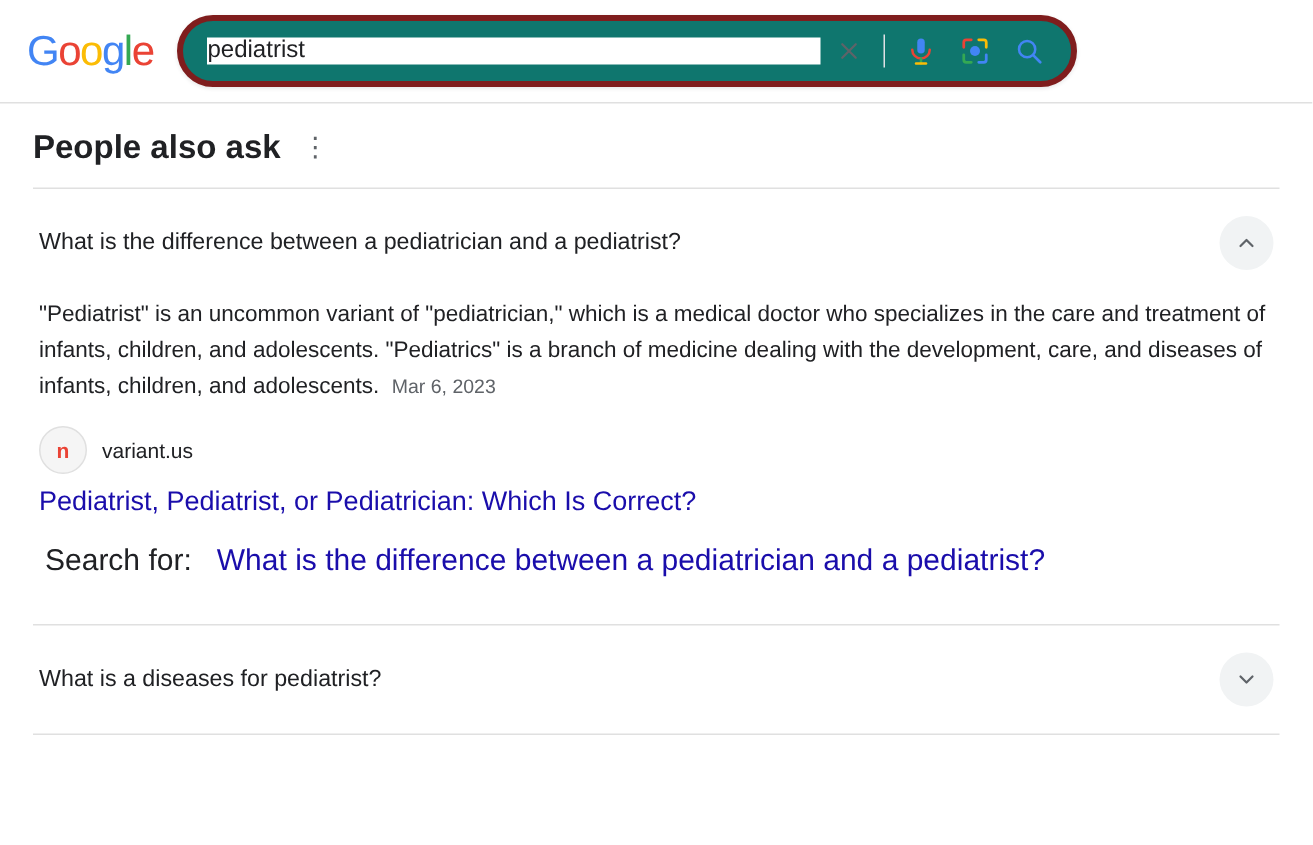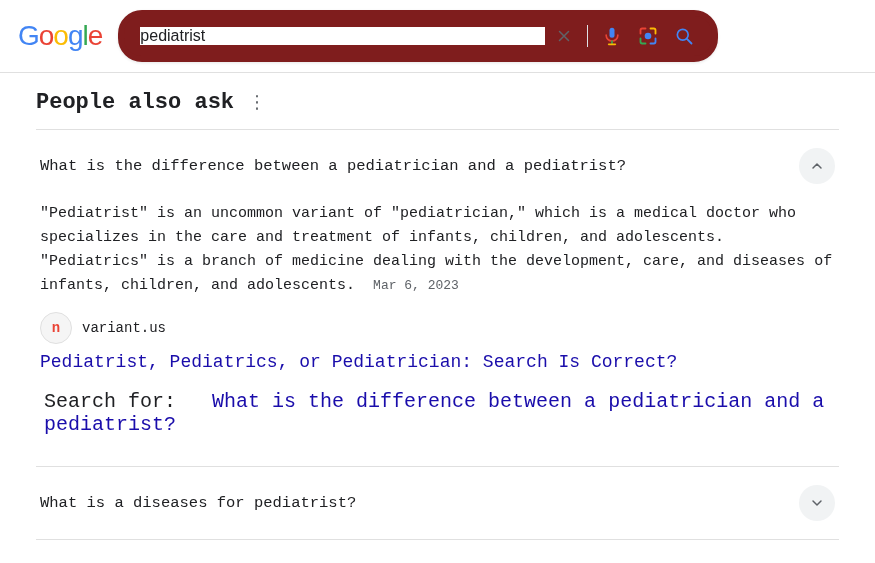--- a/index.html
+++ b/index.html
@@ -30,27 +30,27 @@
     .logo-g { color: #4285F4; }
     .logo-o1 { color: #EA4335; }
     .logo-o2 { color: #FBBC05; }
     .logo-g2 { color: #4285F4; }
     .logo-l { color: #34A853; }
     .logo-e { color: #EA4335; }
 
     .search-bar {
       display: flex;
       align-items: center;
-      border: 6px solid #7f1d1d;
+      border: 4px solid #7f1d1d;
       border-radius: 24px;
       padding: 8px 16px;
       flex: 1;
       max-width: 600px;
       gap: 8px;
-      background: #7f1d1d;
+      background: #0f766e;
       box-shadow: 0 1px 3px rgba(0,0,0,0.1);
     }
     .search-input {
       border: none;
       outline: none;
       font-size: 16px;
       flex: 1;
       color: #202124;
     }
     .search-icons {
@@ -63,22 +63,21 @@
       border: none;
       cursor: pointer;
       display: flex;
       align-items: center;
       justify-content: center;
       padding: 2px;
     }
 
     
     .main {
-      padding: 16px 36px;
-      font-family: Liberation Mono, monospace;
+      padding: 16px 22px;
     }
 
     
     .paa-header {
       display: flex;
       align-items: center;
       gap: 10px;
       margin-bottom: 14px;
     }
     .paa-title {
@@ -275,21 +274,21 @@
       <div class="source-row">
         <div class="source-favicon">
           <span>n</span>
         </div>
         <div class="source-info">
           <span class="source-domain">variant.us</span>
         </div>
       </div>
 
       <a class="result-link" href="#">
-        <span>Pediatrist, Pediatrics, or Pediatrician: Search Is Correct?</span>
+        <span>Pediatrist, Pediatrist, or Pediatrician: Which Is Correct?</span>
       </a>
 
       <div class="search-for-row">
         <span>Search for:</span>
         &nbsp;<a class="search-for-link" href="#">
           <span>What is the difference between a pediatrician and a pediatrist?</span>
         </a>
       </div>
     </div>
   </div>

